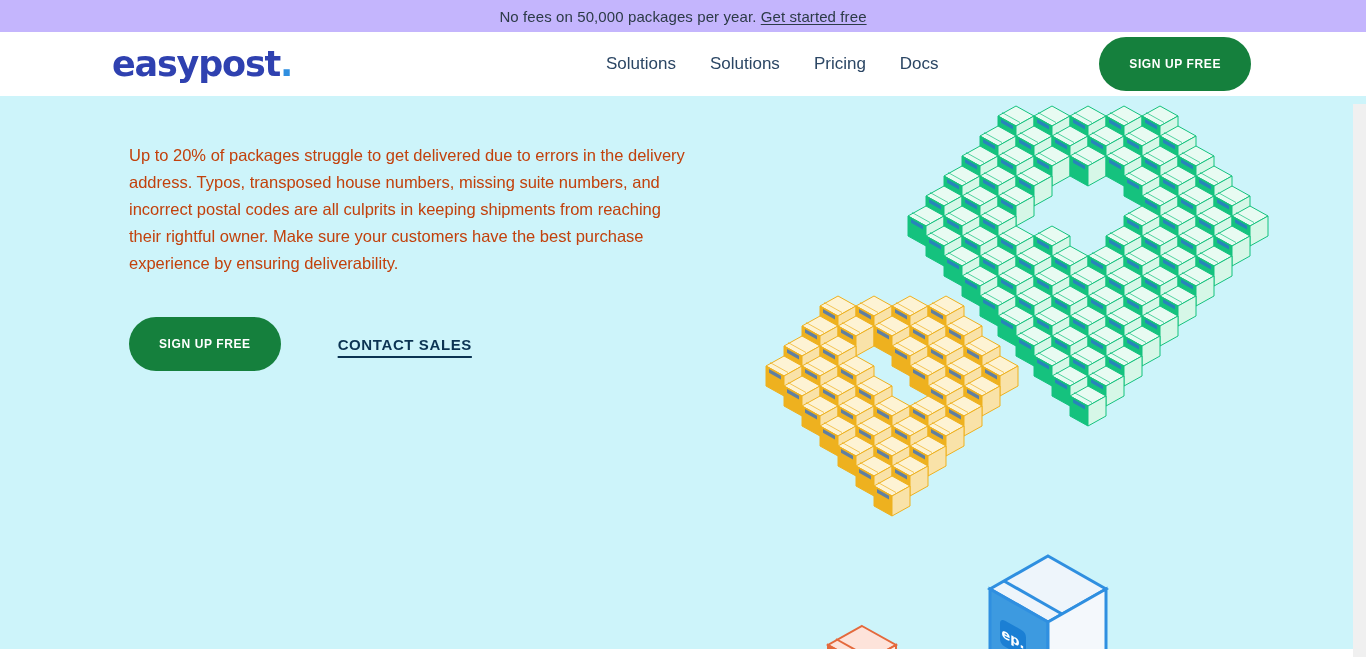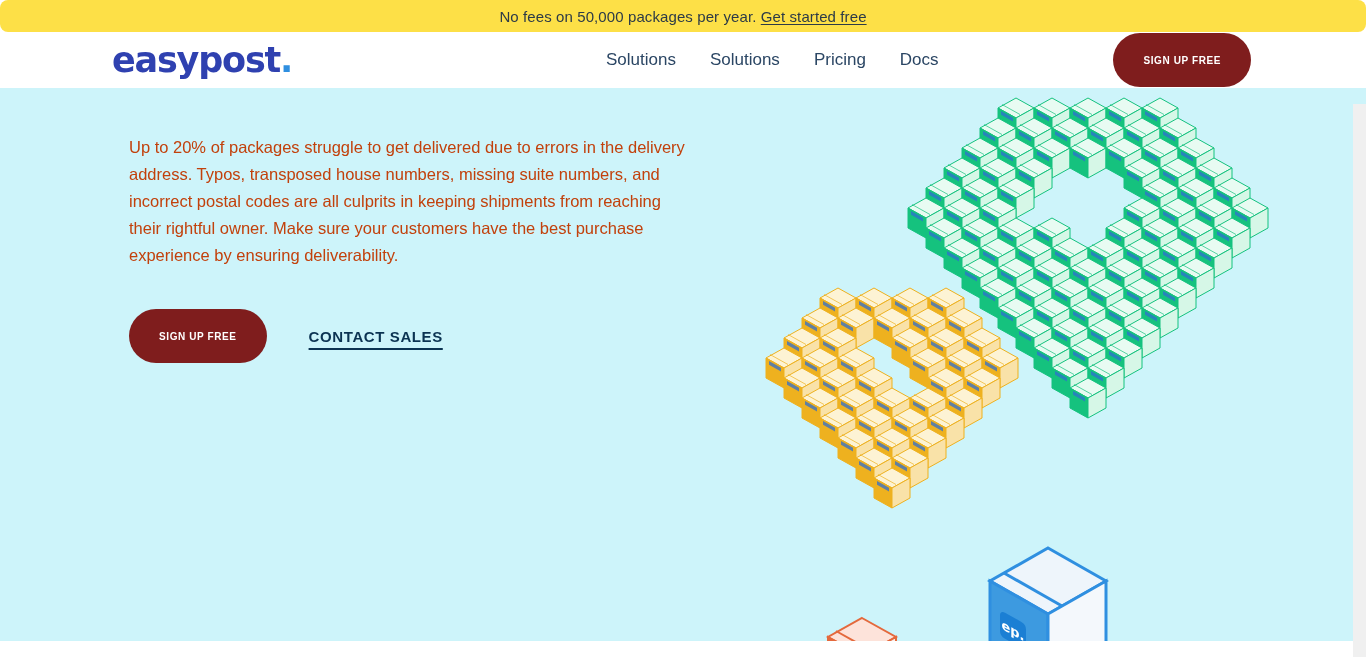--- a/index.html
+++ b/index.html
@@ -16,40 +16,39 @@
     position: relative;
     width: 1366px;
     height: 657px;
     overflow: hidden;
   }
 
   
   .banner {
     height: 32px;
     width: 1366px;
-    background: #fde047;
+    background: #c4b5fd;
     display: flex;
     align-items: center;
     justify-content: center;
     font-size: 15px;
     color: #2c3a47;
     letter-spacing: .1px;
-    border-radius: 8px;
   }
   .banner-text { white-space: pre; }
   .banner-link {
     color: #2c3a47;
     text-decoration: underline;
     text-underline-offset: 2px;
     cursor: pointer;
   }
 
   
   .navbar {
-    height: 56px;
+    height: 64px;
     width: 1366px;
     background: #ffffff;
     display: flex;
     align-items: center;
     position: relative;
   }
 
   .logo {
     position: absolute;
     left: 112px;
@@ -92,26 +91,26 @@
   }
   .btn {
     border: none;
     cursor: pointer;
     font-family: "Liberation Sans", sans-serif;
     font-weight: 700;
     letter-spacing: .6px;
     white-space: nowrap;
   }
   .btn-primary {
-    background: #7f1d1d;
+    background: #15803d;
     color: #ffffff;
     border-radius: 999px;
     height: 54px;
     padding: 16px 30px;
-    font-size: 10px;
+    font-size: 12px;
   }
   .btn-outline {
     background: #ffffff;
     color: #0b3d6e;
     border: 2px solid #0b3d6e;
     border-radius: 999px;
     height: 54px;
     padding: 0 30px;
     font-size: 15px;
   }
@@ -157,20 +156,21 @@
   }
   .cta-link {
     font-size: 15px;
     font-weight: 700;
     letter-spacing: .6px;
     color: #0b3352;
     text-decoration: underline;
     text-underline-offset: 6px;
     text-decoration-thickness: 2px;
     cursor: pointer;
+    margin-left: 15px;
   }
 
   
   .hero-art {
     position: absolute;
     left: 740px;
     top: 0;
     width: 540px;
     height: 553px;
   }

